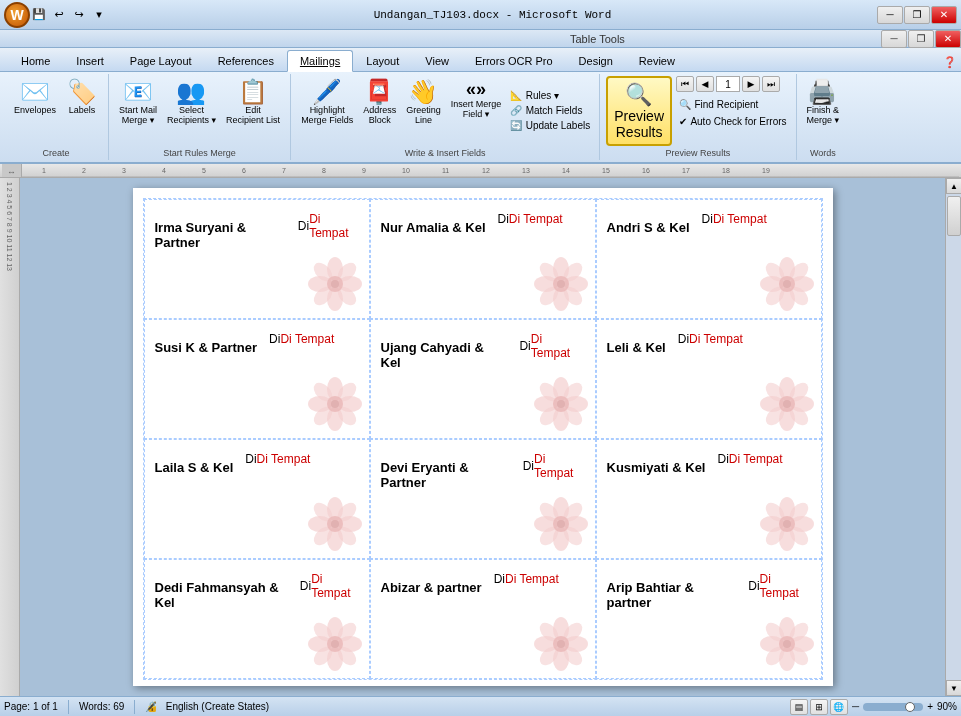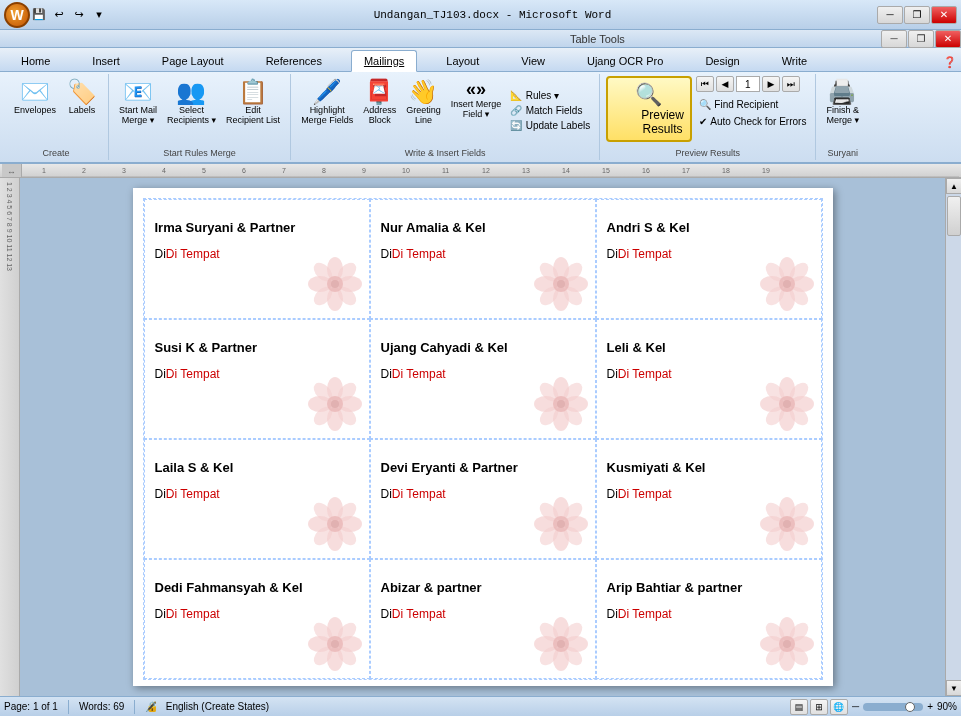--- a/index.html
+++ b/index.html
@@ -4,21 +4,20 @@
   <style>
     * { margin: 0; padding: 0; box-sizing: border-box; }
     body { width: 961px; height: 716px; overflow: hidden; font-family: 'Segoe UI', Tahoma, sans-serif; font-size: 11px; background: #d4e3f3; }
 
     
     .ribbon-tabs {
       height: 24px;
       background: linear-gradient(to bottom, #e8f0f8, #c5d9f1);
       display: flex; align-items: flex-end; padding-left: 8px;
       border-bottom: 1px solid #8aadcf;
-      gap: 16px;
     }
     .tab {
       padding: 3px 12px 3px;
       font-size: 11px;
       cursor: pointer;
       border: 1px solid transparent;
       border-bottom: none;
       border-radius: 3px 3px 0 0;
       color: #000;
       height: 22px;
@@ -105,21 +104,21 @@
       border: 2px solid #c8a000;
       border-radius: 4px;
       padding: 4px 6px;
       cursor: pointer;
       display: flex;
       flex-direction: column;
       align-items: center;
       min-width: 52px;
     }
     .preview-results-btn .icon { font-size: 22px; }
-    .preview-results-btn .label { font-size: 12px; text-align: center; margin-left: 27px; }
+    .preview-results-btn .label { font-size: 14px; text-align: center; }
 
     
     .nav-row {
       display: flex;
       align-items: center;
       gap: 2px;
       margin-bottom: 2px;
     }
     .nav-btn {
       width: 18px; height: 16px;
@@ -186,21 +185,21 @@
       grid-template-columns: repeat(3, 1fr);
       border: 1px dashed #aaccff;
       width: 100%;
     }
 
     .label-cell {
       border: 1px dashed #aaccff;
       padding: 12px 10px 10px;
       min-height: 120px;
       display: flex;
-      flex-direction: column;
+      flex-direction: row;
       align-items: flex-start;
       position: relative;
       overflow: hidden;
     }
 
     .label-name {
       font-size: 13px;
       font-weight: bold;
       color: #000;
       margin-bottom: 12px;
@@ -210,21 +209,21 @@
     .label-di {
       font-size: 12px;
       color: #000;
     }
 
     .label-tempat {
       font-size: 12px;
       color: #cc0000;
     }
 
-    .label-address { display: flex; align-items: center; }
+    .label-address { display: flex; align-items: center; margin-left: 12px; }
 
     
     .flower {
       position: absolute;
       right: 4px;
       bottom: 4px;
       width: 60px;
       height: 60px;
       opacity: 0.5;
     }
@@ -314,23 +313,23 @@
 </div>
 
 <div class="ribbon-tabs">
   <div class="tab">Home</div>
   <div class="tab">Insert</div>
   <div class="tab">Page Layout</div>
   <div class="tab">References</div>
   <div class="tab active">Mailings</div>
   <div class="tab">Layout</div>
   <div class="tab">View</div>
-  <div class="tab">Ujang OCR Pro</div>
+  <div class="tab">Errors OCR Pro</div>
   <div class="tab">Design</div>
-  <div class="tab">Write</div>
+  <div class="tab">Review</div>
   <div style="margin-left:auto;padding:2px 4px;cursor:pointer;">❓</div>
 </div>
 
 <div class="ribbon">
 
   <div class="ribbon-group">
     <div class="ribbon-buttons">
       <div class="ribbon-btn">
         <span class="icon">✉️</span>
         <span class="label">Envelopes</span>
@@ -426,21 +425,21 @@
     <div class="ribbon-group-label">Preview Results</div>
   </div>
 
   <div class="ribbon-group">
     <div class="ribbon-buttons">
       <div class="ribbon-btn">
         <span class="icon">🖨️</span>
         <span class="label">Finish &amp;<br>Merge ▾</span>
       </div>
     </div>
-    <div class="ribbon-group-label">Suryani</div>
+    <div class="ribbon-group-label">Words</div>
   </div>
 </div>
 
 <div class="ruler">
   <div class="ruler-left">↔</div>
   <div class="ruler-main">
     <svg width="100%" height="14">
       <line x1="0" y1="14" x2="100%" y2="14" stroke="#aaa" stroke-width="1"></line>
 
       <text x="20" y="10" font-size="7" fill="#666">1</text>

